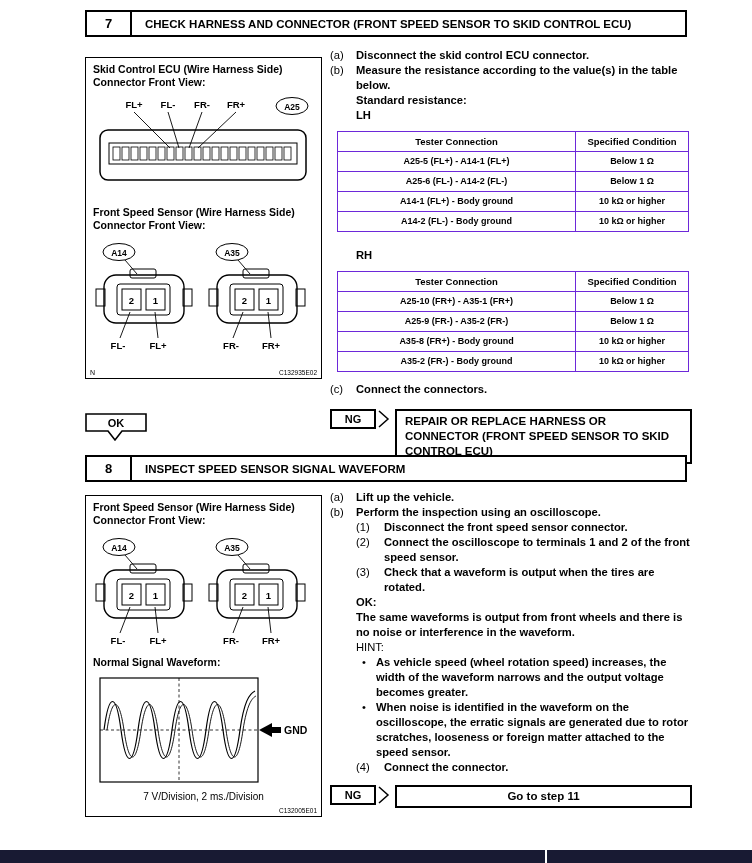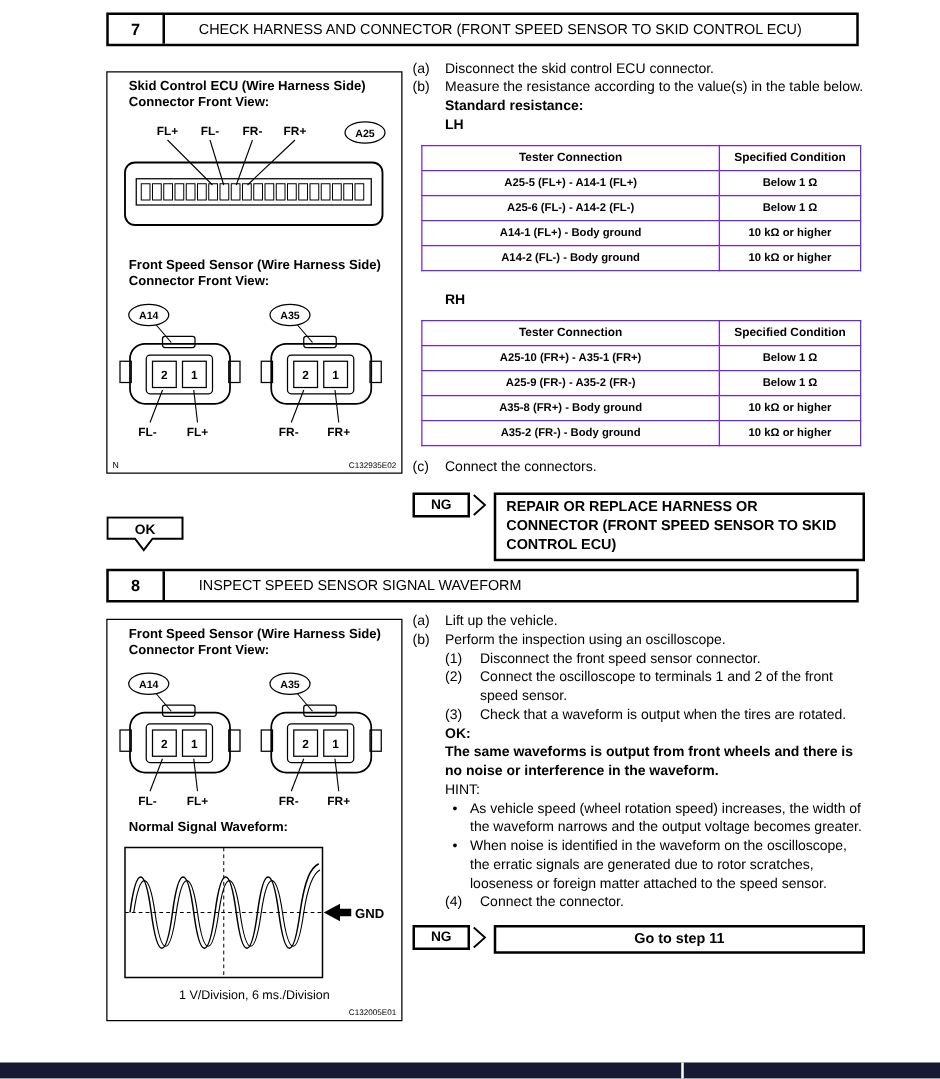--- a/index.html
+++ b/index.html
@@ -10,34 +10,34 @@
   }
   .step-header {
     position: absolute; left: 85px; width: 602px; height: 27px;
     border: 2px solid #000; display: flex; background: #fff;
   }
   .step-num {
     width: 45px; border-right: 2px solid #000; display: flex;
     align-items: center; justify-content: center; font-weight: bold; font-size: 13px;
   }
   .step-title {
-    flex: 1; display: flex; align-items: center; padding-left: 27px;
-    font-weight: normal; font-size: 11.5px;
+    flex: 1; display: flex; align-items: center; padding-left: 13px;
+    font-weight: bold; font-size: 11.5px;
   }
   .figbox { position: absolute; left: 85px; width: 237px; height: 322px; border: 1px solid #000; background: #fff; }
-  .figcap { position: absolute; left: 17px; width: 226px; font-weight: bold; font-size: 10.5px; line-height: 13px; }
+  .figcap { position: absolute; left: 7px; width: 226px; font-weight: bold; font-size: 10.5px; line-height: 13px; }
   .fig-corner { position: absolute; left: 4px; bottom: 2px; font-size: 7px; }
   .fig-code  { position: absolute; right: 4px; bottom: 2px; font-size: 6.5px; }
   .figsvg { position: absolute; }
 
   .col { position: absolute; left: 330px; width: 362px; font-size: 11.2px; line-height: 15px; }
   .item { display: flex; }
   .item .lbl { width: 26px; flex: none; }
   .item.sub .lbl { width: 28px; }
-  .item .txt { flex: 1; }
+  .item .txt { flex: 1; font-weight: bold; }
   .indent1 { margin-left: 26px; }
   .bold { font-weight: bold; }
 
   .spec-table { border-collapse: collapse; margin: 8px 0 0 7px; width: 352px; }
   .spec-table th, .spec-table td { border: 1px solid #6d28d9; text-align: center; font-weight: bold; padding: 2px 2px; }
   .spec-table th { font-size: 9.5px; }
   .spec-table td { font-size: 9px; }
   .spec-table .c1 { width: 238px; }
 
   .ng-row { display: flex; align-items: flex-start; margin-top: 12px; }
@@ -294,21 +294,21 @@
       <rect class="oln" x="2" y="2" width="158" height="104" stroke-width="1.2"></rect>
       <line class="dash" x1="81" y1="2" x2="81" y2="106"></line>
       <line class="dash" x1="2" y1="54" x2="160" y2="54"></line>
       <path class="trace" d="M6,54 C11,16 18,16 23,54 C28,92 35,92 40,54 C45,16 52,16 57,54 C62,92 69,92 74,54 C79,16 86,16 91,54 C96,92 103,92 108,54 C113,16 120,16 125,54 C130,92 137,92 142,54 C146,26 151,18 157,15"></path>
       <path class="trace thin" d="M9,54 C14,20 21,20 26,54 C31,90 38,90 43,54 C48,20 55,20 60,54 C65,90 72,90 77,54 C82,20 89,20 94,54 C99,90 106,90 111,54 C116,20 123,20 128,54 C133,90 140,90 145,54 C149,28 154,22 158,20"></path>
       <polygon points="161,54 174,47 174,61" fill="#000"></polygon>
       <rect x="174" y="51" width="9" height="6" fill="#000"></rect>
       <text x="186" y="58" font-size="10.5" font-weight="bold" fill="#000">GND</text>
     </svg>
 
-    <div style="position:absolute; left:0; top:295px; width:100%; text-align:center; font-size:10px;">1 V/Division, 6 ms./Division</div>
+    <div style="position:absolute; left:0; top:295px; width:100%; text-align:center; font-size:10px;">7 V/Division, 2 ms./Division</div>
     <div class="fig-code">C132005E01</div>
   </div>
 
   <div class="col" style="top:490px;">
     <div class="item">
       <span class="lbl">(a)</span>
       <span class="txt">Lift up the vehicle.</span>
     </div>
     <div class="item">
       <span class="lbl">(b)</span>

